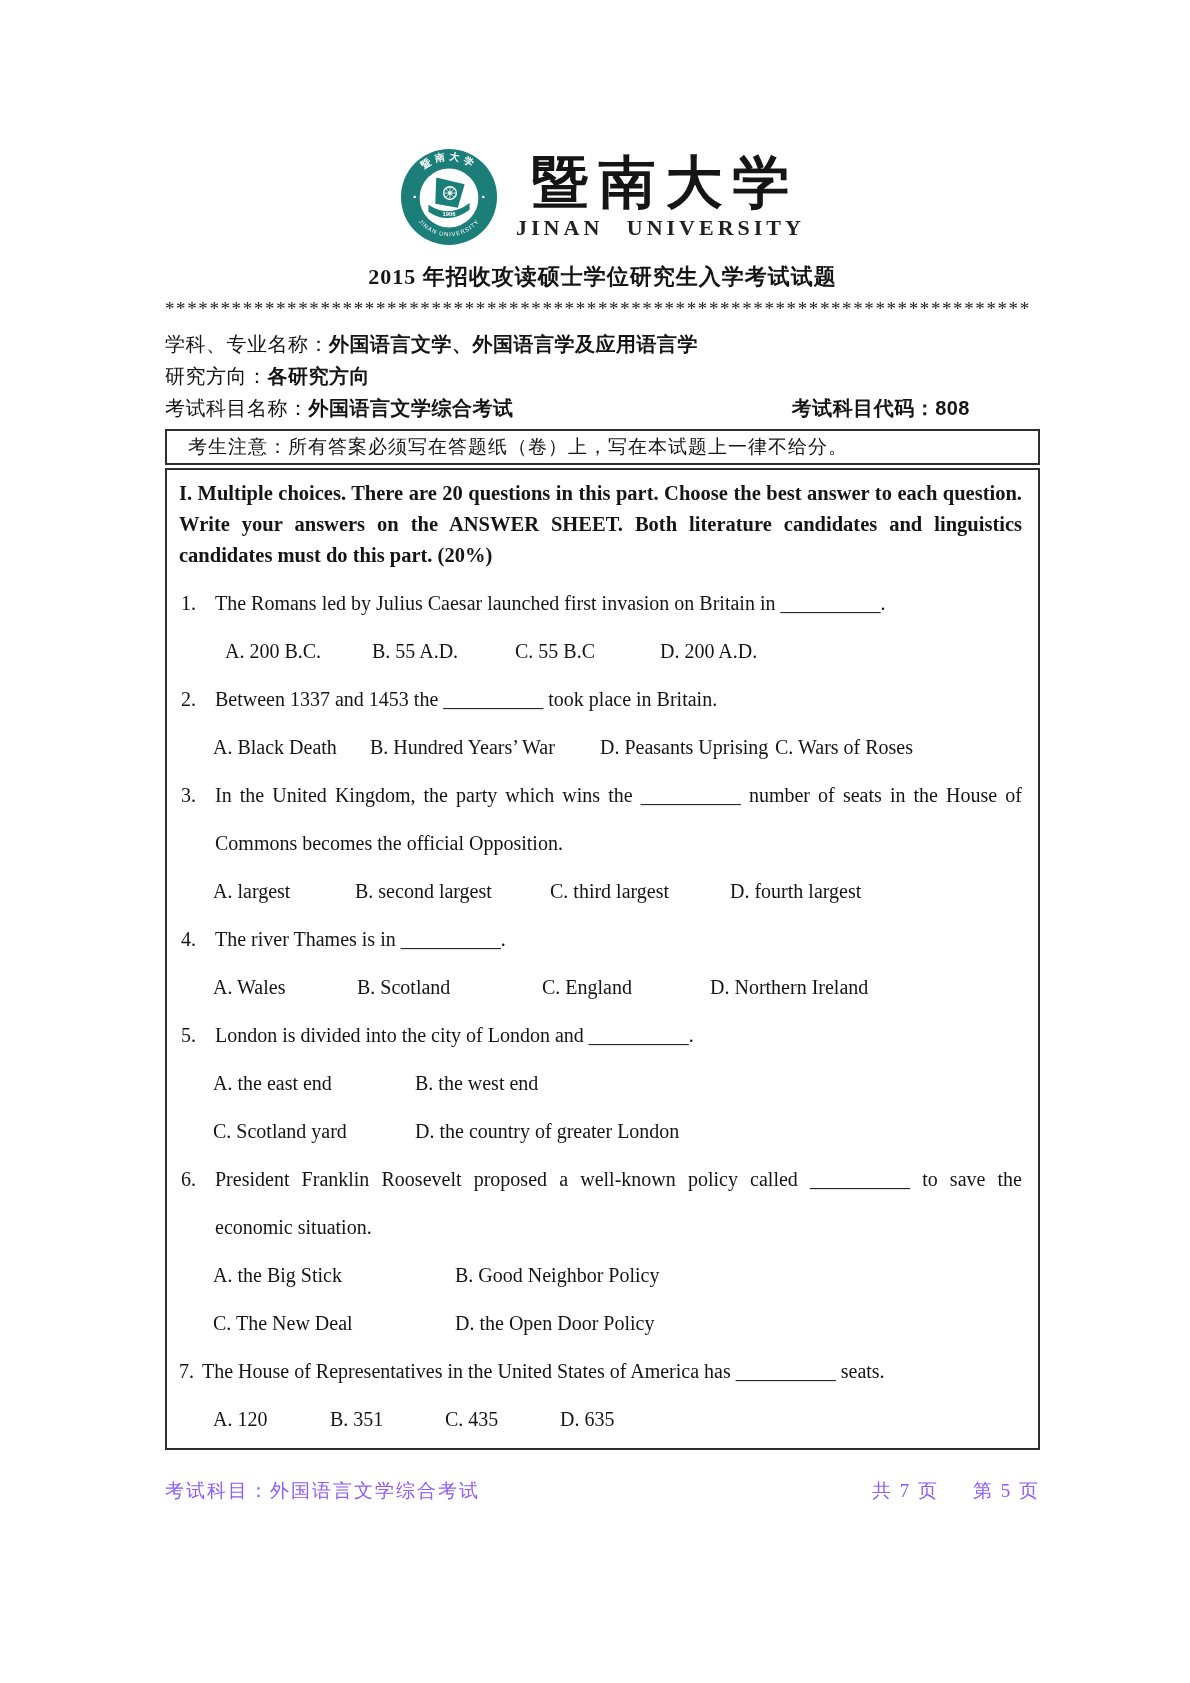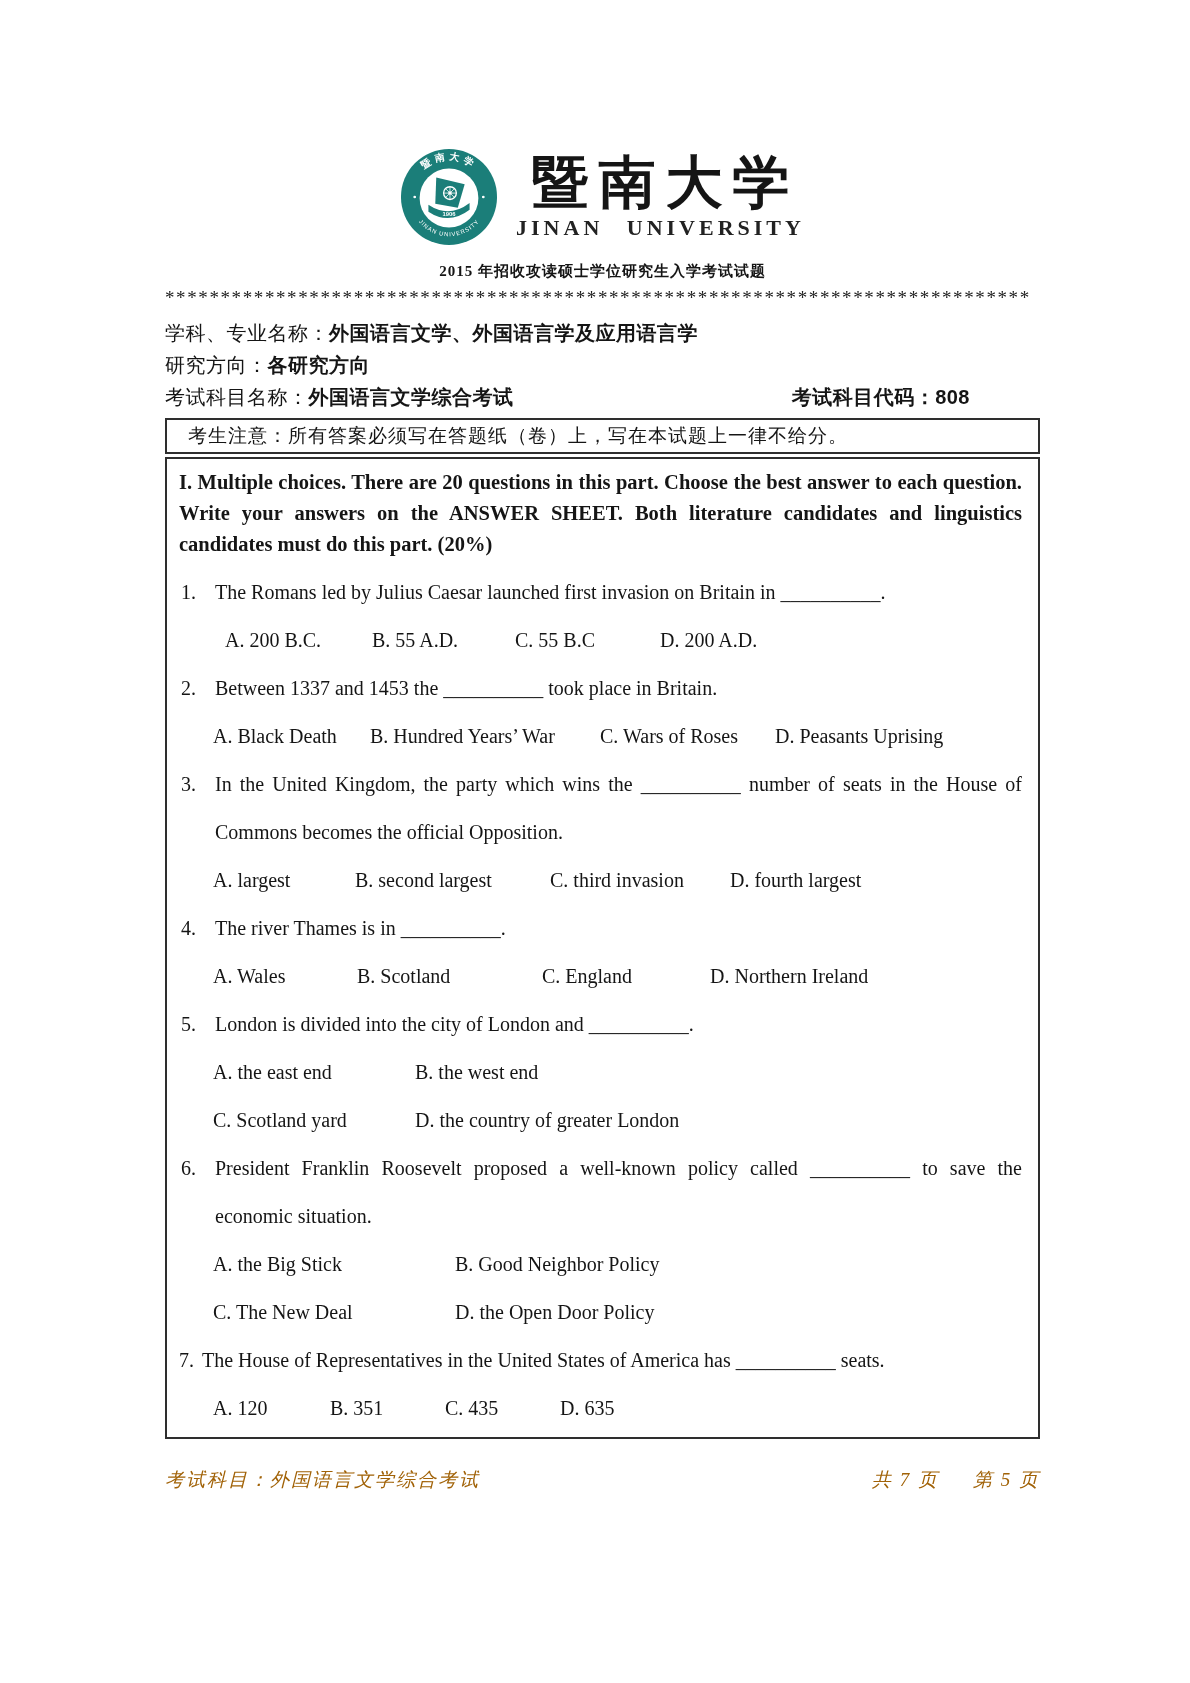--- a/index.html
+++ b/index.html
@@ -21,21 +21,21 @@
   .uni-cn {
     font-size: 57px; font-weight: bold; line-height: 1.05;
     letter-spacing: 10px; text-indent: 10px;
     font-family: "Liberation Serif", serif;
   }
   .uni-en {
     font-size: 22px; font-weight: bold; letter-spacing: 4px;
     word-spacing: 14px; margin-top: 2px; color: #222;
   }
   .exam-title {
-    font-size: 15px; font-weight: bold; margin: 12px 0 0 0; letter-spacing: 1px;
+    font-size: 22px; font-weight: bold; margin: 12px 0 0 0; letter-spacing: 1px;
   }
 
   
   .stars {
     margin: 6px 0 8px 0; font-size: 19px; letter-spacing: 1.6px;
     white-space: nowrap; overflow: hidden; width: 100%; color: #222;
   }
   .info p { margin: 0; font-size: 20px; line-height: 32px; letter-spacing: 0.5px; }
   .info .val { font-weight: bold; font-family: "Liberation Sans", sans-serif; }
   .info-row3 { display: flex; justify-content: space-between; }
@@ -67,21 +67,21 @@
   .g3 { grid-template-columns: 142px 195px 180px auto; }
   .g4 { grid-template-columns: 144px 185px 168px auto; }
   .g5 { grid-template-columns: 202px auto; }
   .g6 { grid-template-columns: 242px auto; }
   .g7 { grid-template-columns: 117px 115px 115px auto; }
   .q-flat .opts { margin-left: 34px; }
 
   
   .page-footer {
     margin-top: 28px; display: flex; justify-content: space-between;
-    font-size: 19px; color: #a16207; letter-spacing: 2px; font-style: italic;
+    font-size: 19px; color: #8b5cf6; letter-spacing: 2px;
   }
   .f-right .pg2 { margin-left: 34px; }
 </style>
 </head>
 <body>
 
 <div class="col">
 
   <div class="masthead">
     <div class="logo-row">
@@ -146,32 +146,32 @@
         <span>D. 200 A.D.</span>
       </div>
     </div>
 
     <div class="q">
       <span class="qnum">2.</span>
       <p class="stem">Between 1337 and 1453 the __________ took place in Britain.</p>
       <div class="opts g2">
         <span>A. Black Death</span>
         <span>B. Hundred Years’ War</span>
+        <span>D. Peasants Uprising</span>
         <span>C. Wars of Roses</span>
-        <span>D. Peasants Uprising</span>
       </div>
     </div>
 
     <div class="q">
       <span class="qnum">3.</span>
       <p class="stem">In the United Kingdom, the party which wins the __________ number of seats in the House of Commons becomes the official Opposition.</p>
       <div class="opts g3">
         <span>A. largest</span>
         <span>B. second largest</span>
-        <span>C. third invasion</span>
+        <span>C. third largest</span>
         <span>D. fourth largest</span>
       </div>
     </div>
 
     <div class="q">
       <span class="qnum">4.</span>
       <p class="stem">The river Thames is in __________.</p>
       <div class="opts g4">
         <span>A. Wales</span>
         <span>B. Scotland</span>

